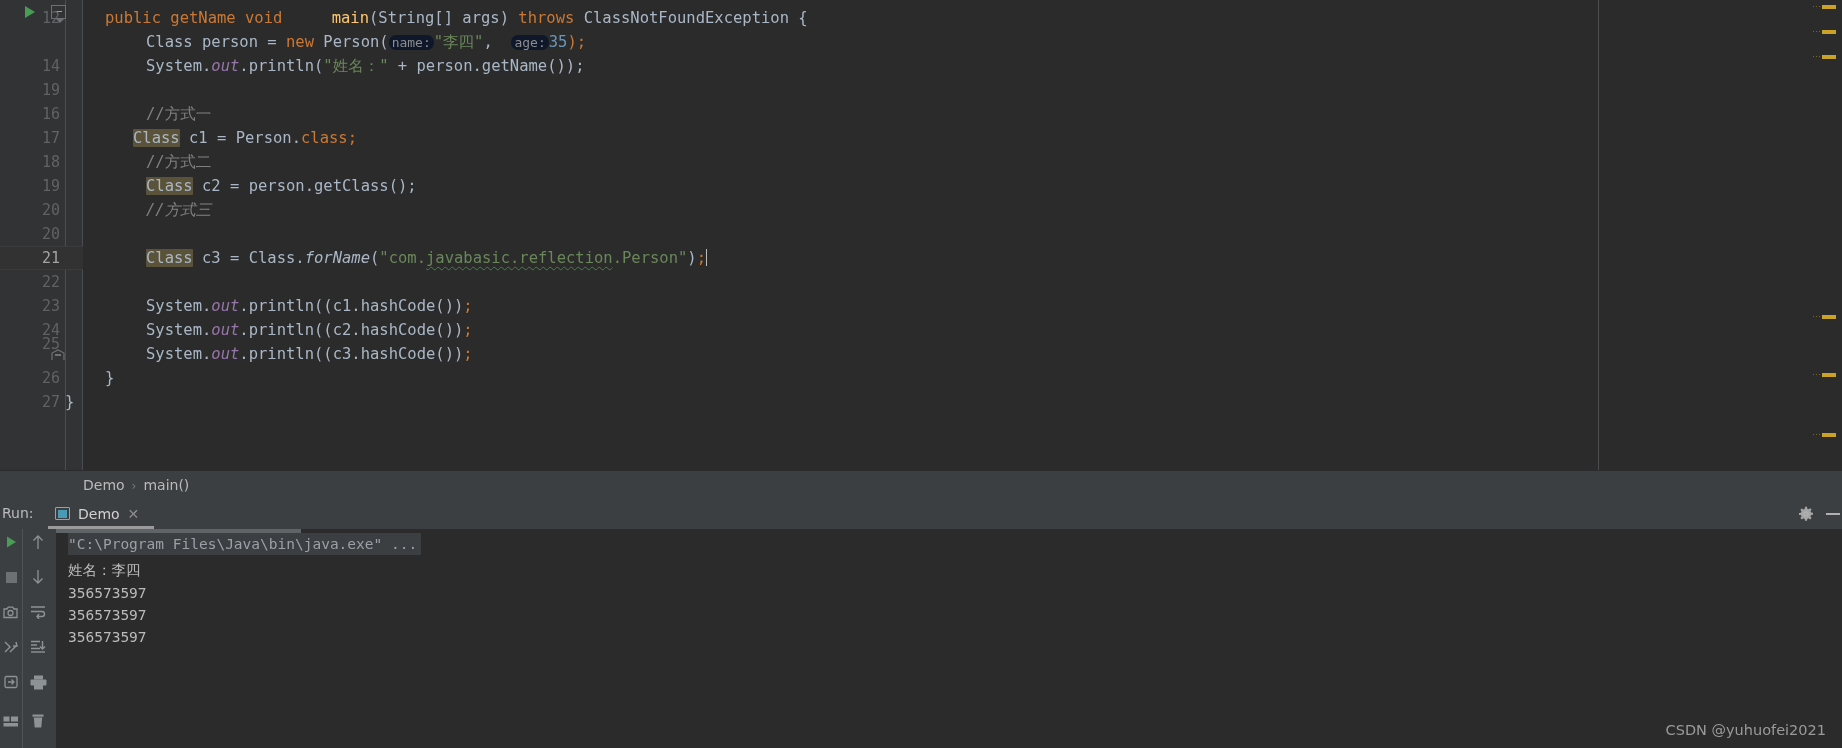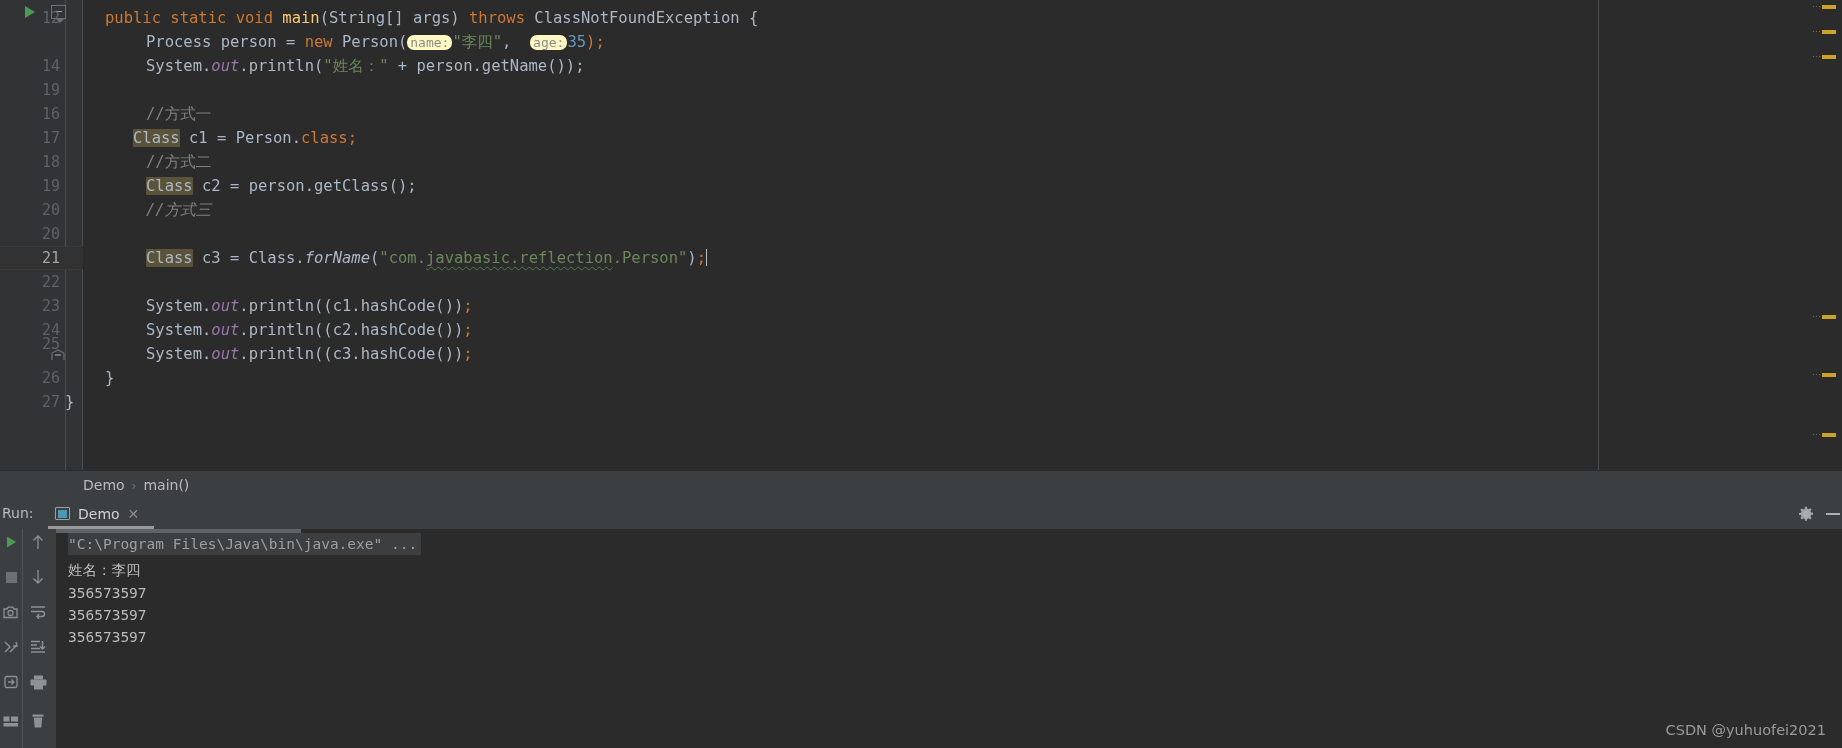--- a/index.html
+++ b/index.html
@@ -29,24 +29,24 @@
   .cur-line-band{position:absolute;left:0;right:0;height:24px;background:#323232;
                  border-top:1px solid #3b3b3b;border-bottom:1px solid #3b3b3b;box-sizing:border-box;}
 
   
   .kw{color:#cc7832;}
   .plain{color:#a9b7c6;}
   .str{color:#6a8759;}
   .num{color:#6897bb;}
   .cmt{color:#808080;text-align:center;}
   .fld{color:#9876aa;font-style:italic;}
-  .mth{color:#ffc66d;}
+  .mth{color:#ffc66d;margin-left:40px;}
   .ital{font-style:italic;}
   .cls-hi{background:#5b5339;color:#a9b7c6;border-radius:1px;}
-  .hint{background:#fef9c3;color:#8c8c8c;border-radius:7px;padding:0 3px;font-size:13px;}
+  .hint{background:#0f172a;color:#8c8c8c;border-radius:7px;padding:0 3px;font-size:13px;}
   .wavy{text-decoration:underline;text-decoration-style:wavy;text-decoration-color:#4a7a4a;
         text-underline-offset:3px;text-decoration-thickness:1px;}
   .caret{display:inline-block;width:1px;height:17px;background:#bbbbbb;vertical-align:-3px;}
 
   
   .run-arrow{position:absolute;left:25px;top:6px;width:0;height:0;
              border-left:10px solid #499c54;border-top:6px solid transparent;border-bottom:6px solid transparent;}
   .fold-minus{position:absolute;width:15px;height:14px;border:1px solid #6e7174;background:#313335;
               box-sizing:border-box;}
   .fold-minus::after{content:"";position:absolute;left:3px;top:5px;width:7px;height:1px;background:#9b9fa2;}
@@ -136,23 +136,23 @@
     <div class="lnum" style="top:270px;">22</div>
     <div class="lnum" style="top:294px;">23</div>
     <div class="lnum" style="top:318px;">24</div>
     <div class="lnum" style="top:332px;">25</div>
     <div class="lnum" style="top:366px;">26</div>
     <div class="lnum" style="top:390px;">27</div>
 
     <div class="code-area">
       <div class="margin-guide"></div>
 
-      <div class="codetext" style="left:22px;top:6px;"><span class="kw">public</span><span class="plain"> </span><span class="kw">static</span><span class="plain"> </span><span class="kw">void</span><span class="plain"> </span><span class="mth">main</span><span class="plain">(String[] args) </span><span class="kw">throws</span><span class="plain"> ClassNotFoundException {</span></div>
-
-      <div class="codetext" style="left:63px;top:30px;"><span class="plain">Process person = </span><span class="kw">new</span><span class="plain"> Person(</span><span class="hint">name:</span><span class="str">"李四"</span><span class="plain">,  </span><span class="hint">age:</span><span class="num">35</span><span class="kw">);</span></div>
+      <div class="codetext" style="left:22px;top:6px;"><span class="kw">public</span><span class="plain"> </span><span class="kw">getName</span><span class="plain"> </span><span class="kw">void</span><span class="plain"> </span><span class="mth">main</span><span class="plain">(String[] args) </span><span class="kw">throws</span><span class="plain"> ClassNotFoundException {</span></div>
+
+      <div class="codetext" style="left:63px;top:30px;"><span class="plain">Class person = </span><span class="kw">new</span><span class="plain"> Person(</span><span class="hint">name:</span><span class="str">"李四"</span><span class="plain">,  </span><span class="hint">age:</span><span class="num">35</span><span class="kw">);</span></div>
 
       <div class="codetext" style="left:63px;top:54px;"><span class="plain">System.</span><span class="fld">out</span><span class="plain">.println(</span><span class="str">"姓名："</span><span class="plain"> + person.getName());</span></div>
 
       <div class="codetext" style="left:63px;top:102px;"><span class="cmt">//方式一</span></div>
 
       <div class="codetext" style="left:50px;top:126px;"><span class="cls-hi">Class</span><span class="plain"> c1 = Person.</span><span class="kw">class</span><span class="kw">;</span></div>
 
       <div class="codetext" style="left:63px;top:150px;"><span class="cmt">//方式二</span></div>
 
       <div class="codetext" style="left:63px;top:174px;"><span class="cls-hi">Class</span><span class="plain"> c2 = person.getClass();</span></div>

